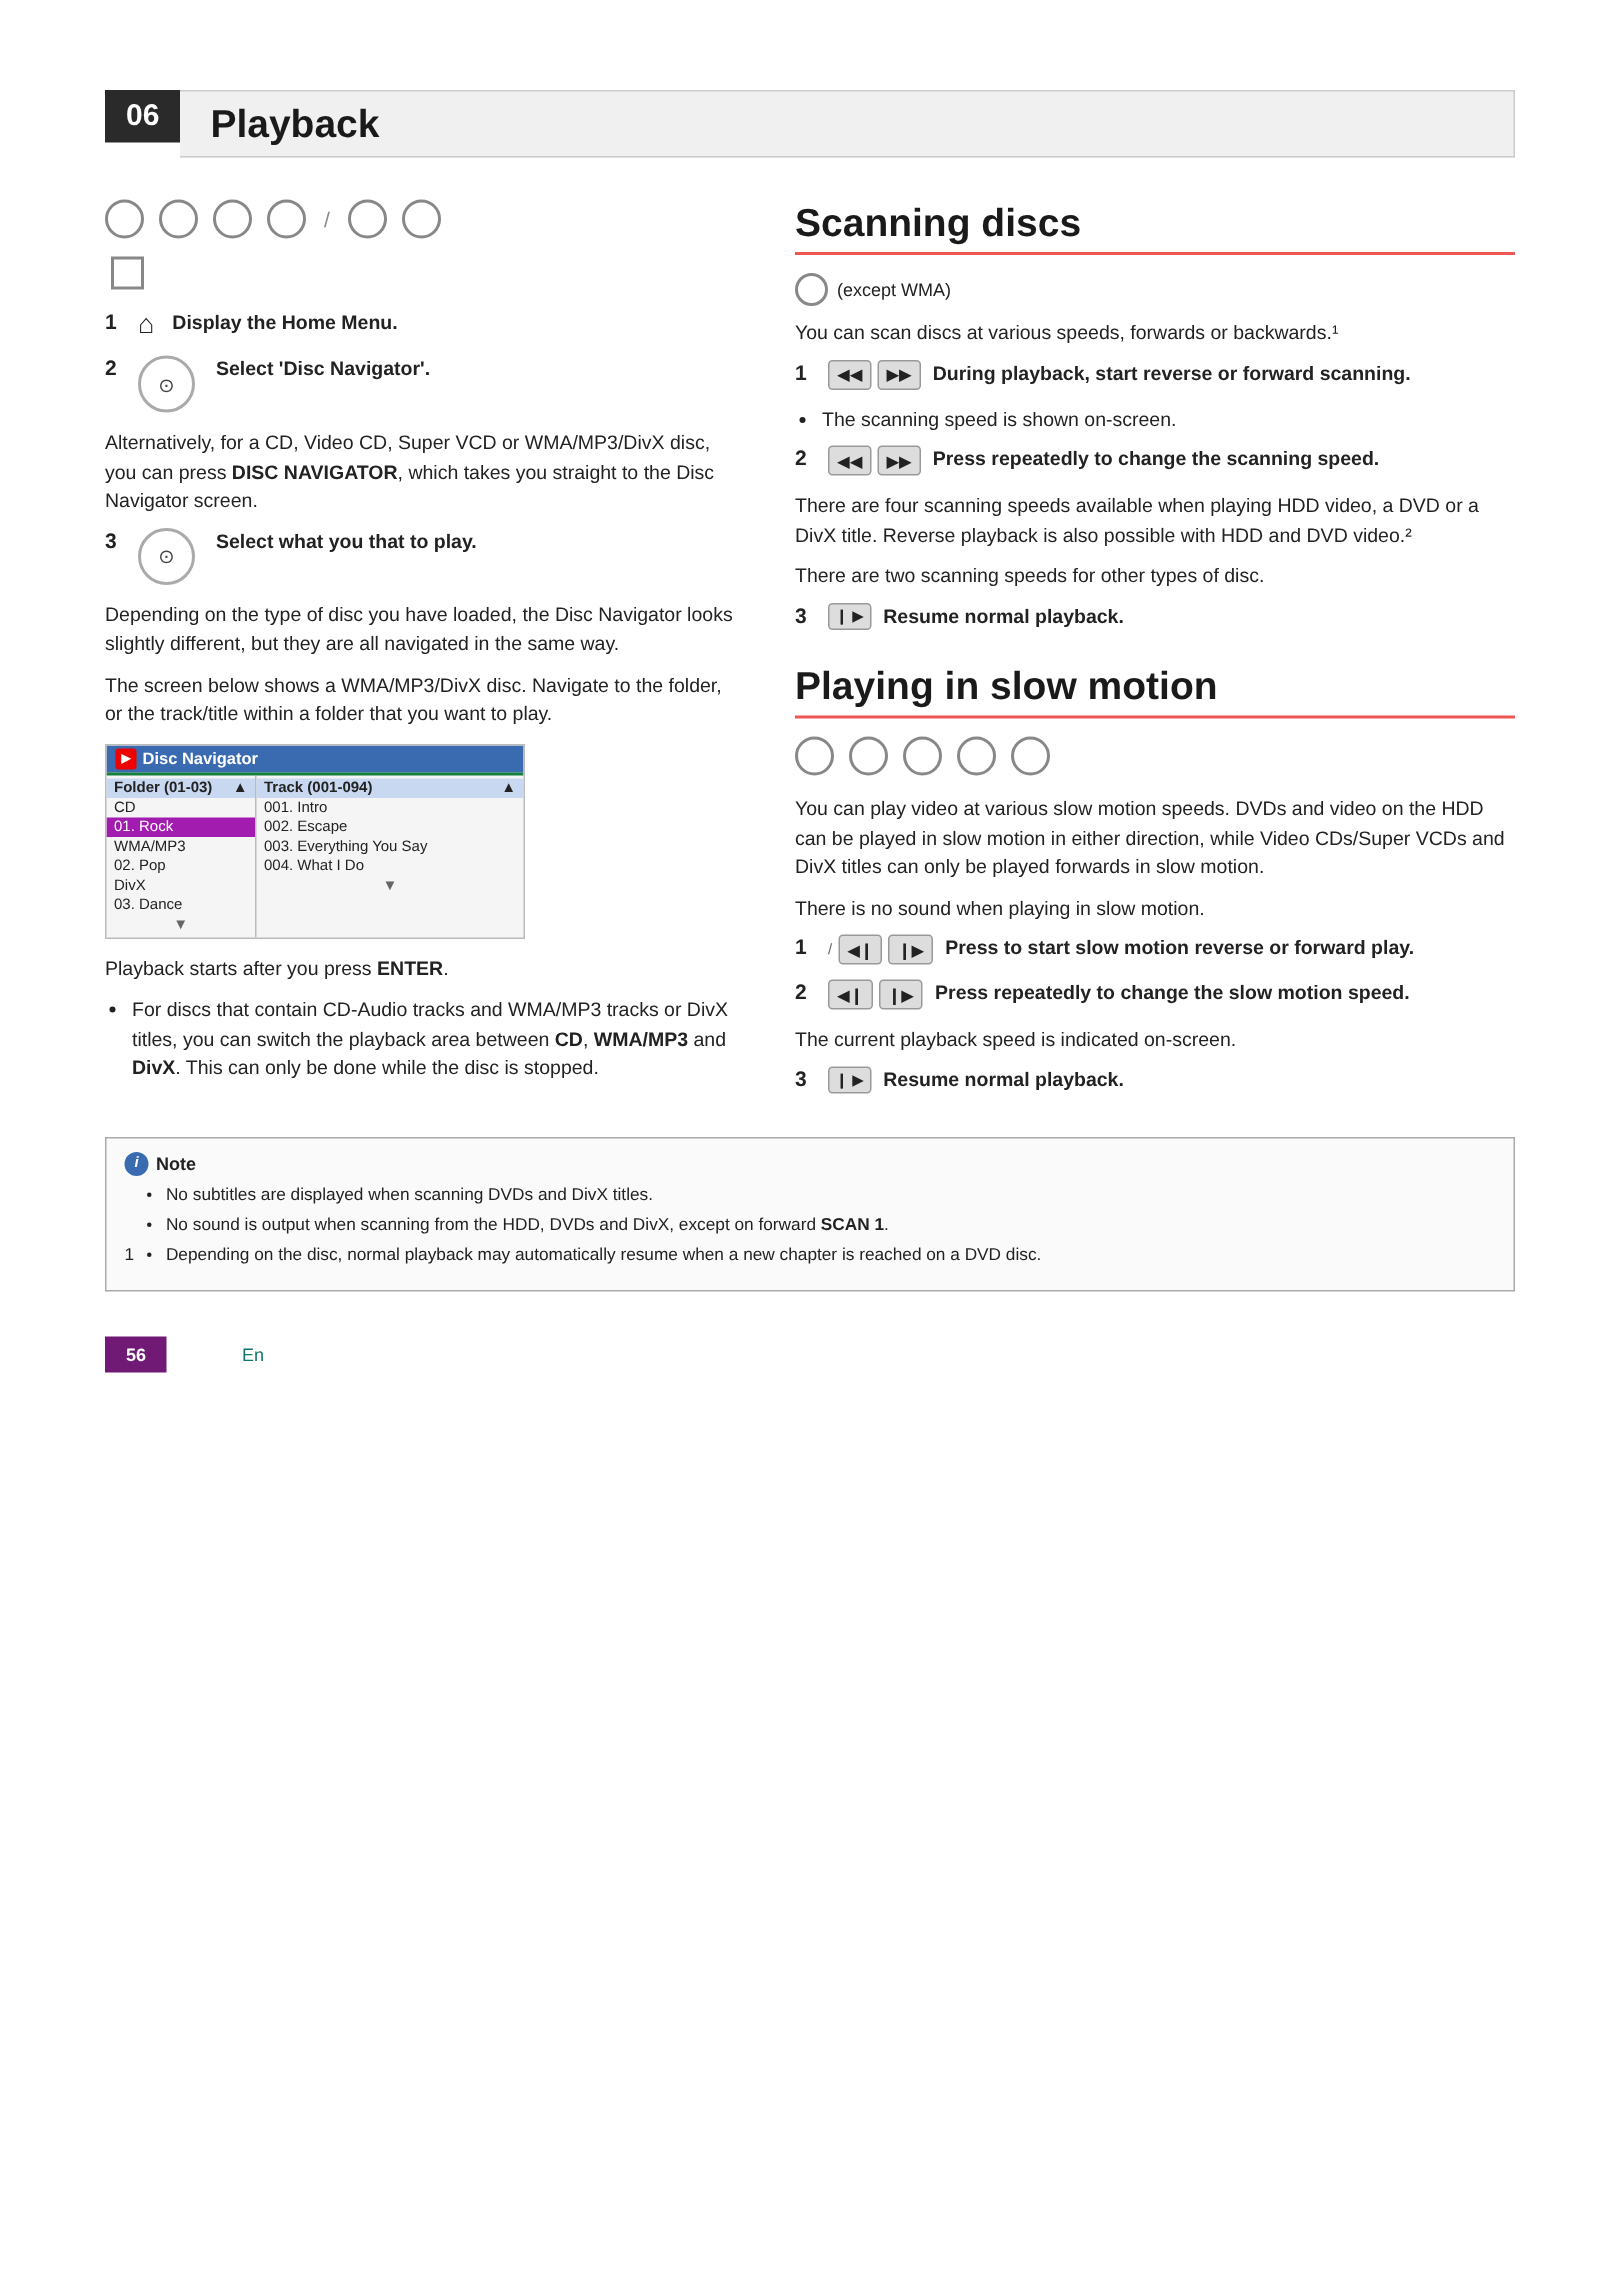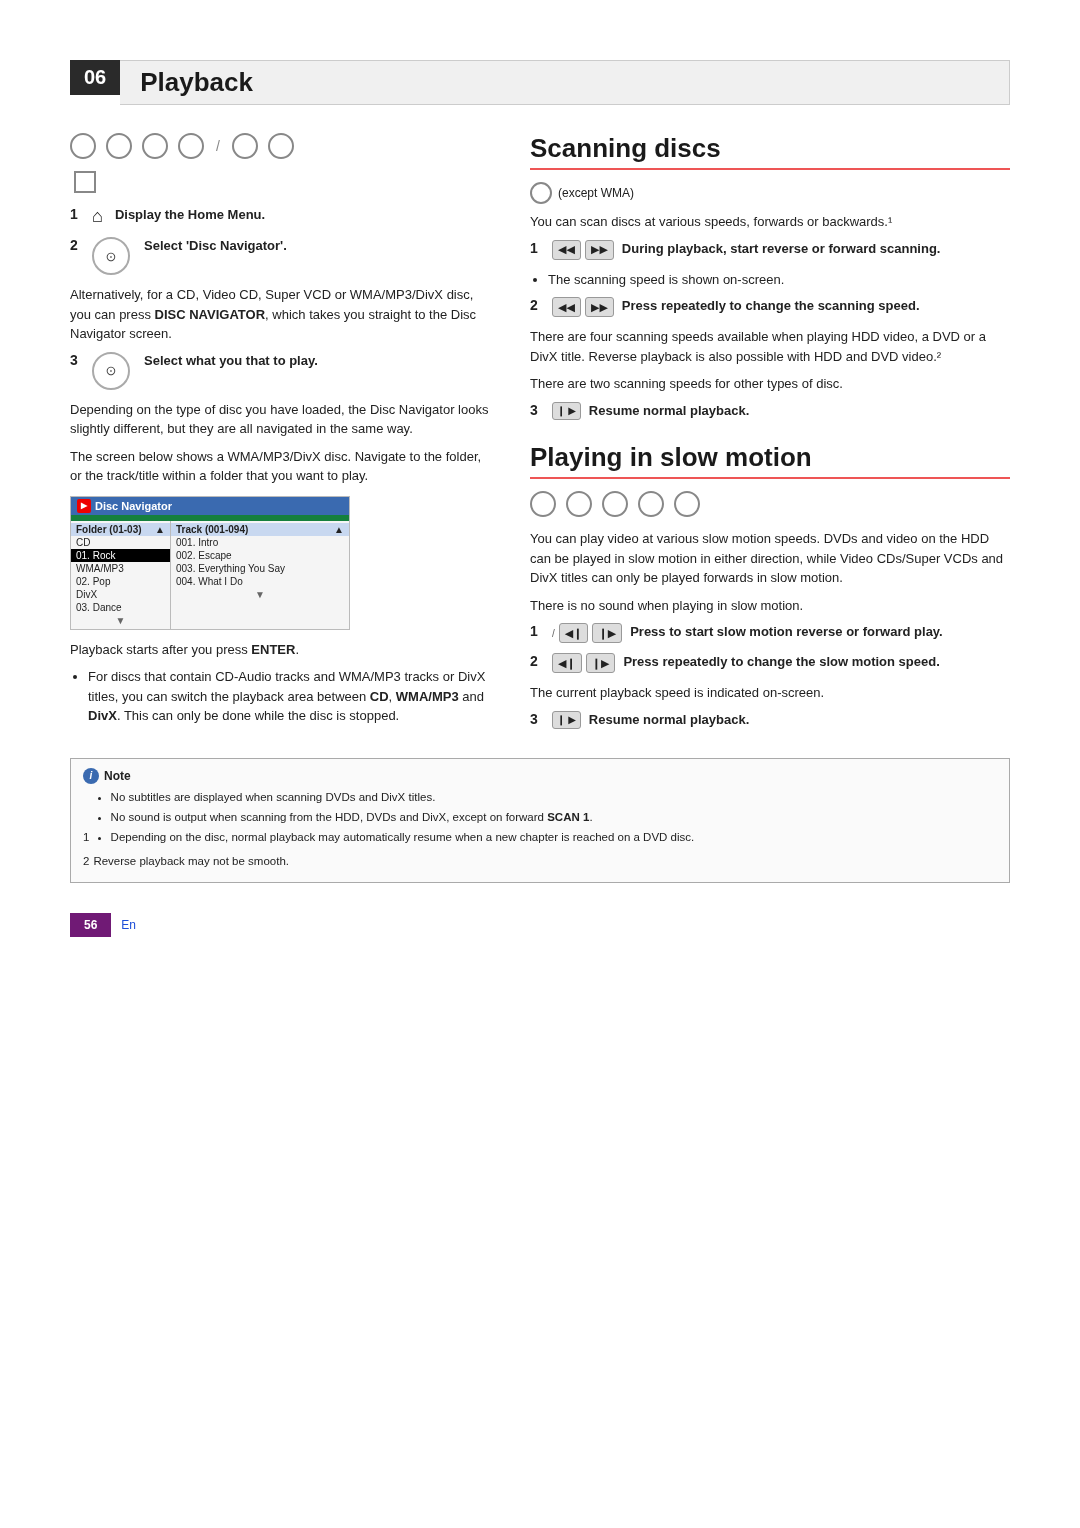--- a/index.html
+++ b/index.html
@@ -185,42 +185,42 @@
       width: 14px;
       height: 14px;
       border-radius: 2px;
       display: inline-flex;
       align-items: center;
       justify-content: center;
       font-size: 8px;
     }
     .dn-body {
       display: flex;
-      border-top: 6px solid #15803d;
+      border-top: 2px solid #15803d;
     }
     .dn-col {
       flex: 1;
       border-right: 1px solid #bbb;
       padding: 2px 0;
     }
     .dn-col:last-child { border-right: none; }
     .dn-col-header {
       background: #c8d8f0;
       padding: 1px 5px;
       font-weight: bold;
       font-size: 10px;
       display: flex;
       justify-content: space-between;
     }
     .dn-row {
       padding: 1px 5px;
       font-size: 10px;
     }
     .dn-row.selected {
-      background: #000000;
+      background: #a21caf;
       color: #fff;
     }
     .dn-scroll-arrow {
       text-align: center;
       font-size: 10px;
       color: #666;
       padding: 1px 0;
     }
 
     
@@ -287,21 +287,22 @@
     }
     .page-number-box {
       background: #701a75;
       color: #fff;
       padding: 5px 14px;
       font-size: 12px;
       font-weight: bold;
     }
     .page-lang {
       font-size: 12px;
-      color: #1d4ed8;
+      color: #0f766e;
+      margin-left: 40px;
     }
 
     
     .except-wma {
       display: flex;
       align-items: center;
       gap: 6px;
       margin-bottom: 8px;
       font-size: 12px;
     }
@@ -510,22 +511,19 @@
   </div>
   <ol style="list-style:none;padding-left:0;">
     <li>
       <span style="margin-right:4px;">1</span>
       <ul style="display:inline-block;padding-left:14px;list-style:disc;">
         <li>No subtitles are displayed when scanning DVDs and DivX titles.</li>
         <li>No sound is output when scanning from the HDD, DVDs and DivX, except on forward <b>SCAN 1</b>.</li>
         <li>Depending on the disc, normal playback may automatically resume when a new chapter is reached on a DVD disc.</li>
       </ul>
     </li>
-    <li style="margin-top:4px;">
-      <span style="margin-right:4px;">2</span><span>Reverse playback may not be smooth.</span>
-    </li>
   </ol>
 </div>
 
 <div class="page-footer">
   <div class="page-number-box">56</div>
   <span class="page-lang">En</span>
 </div>
 
 </body></html>

